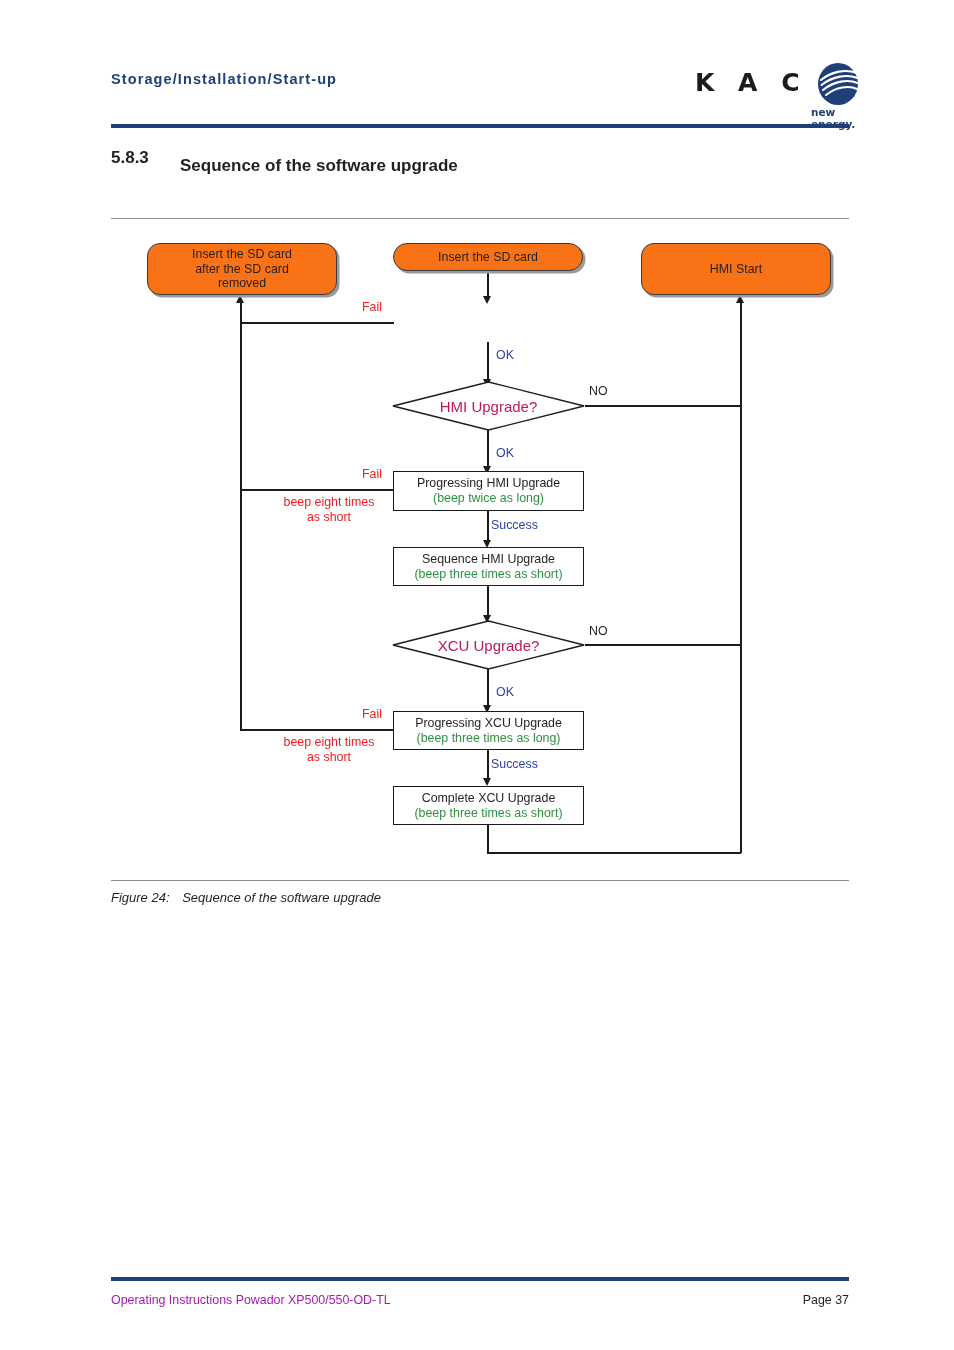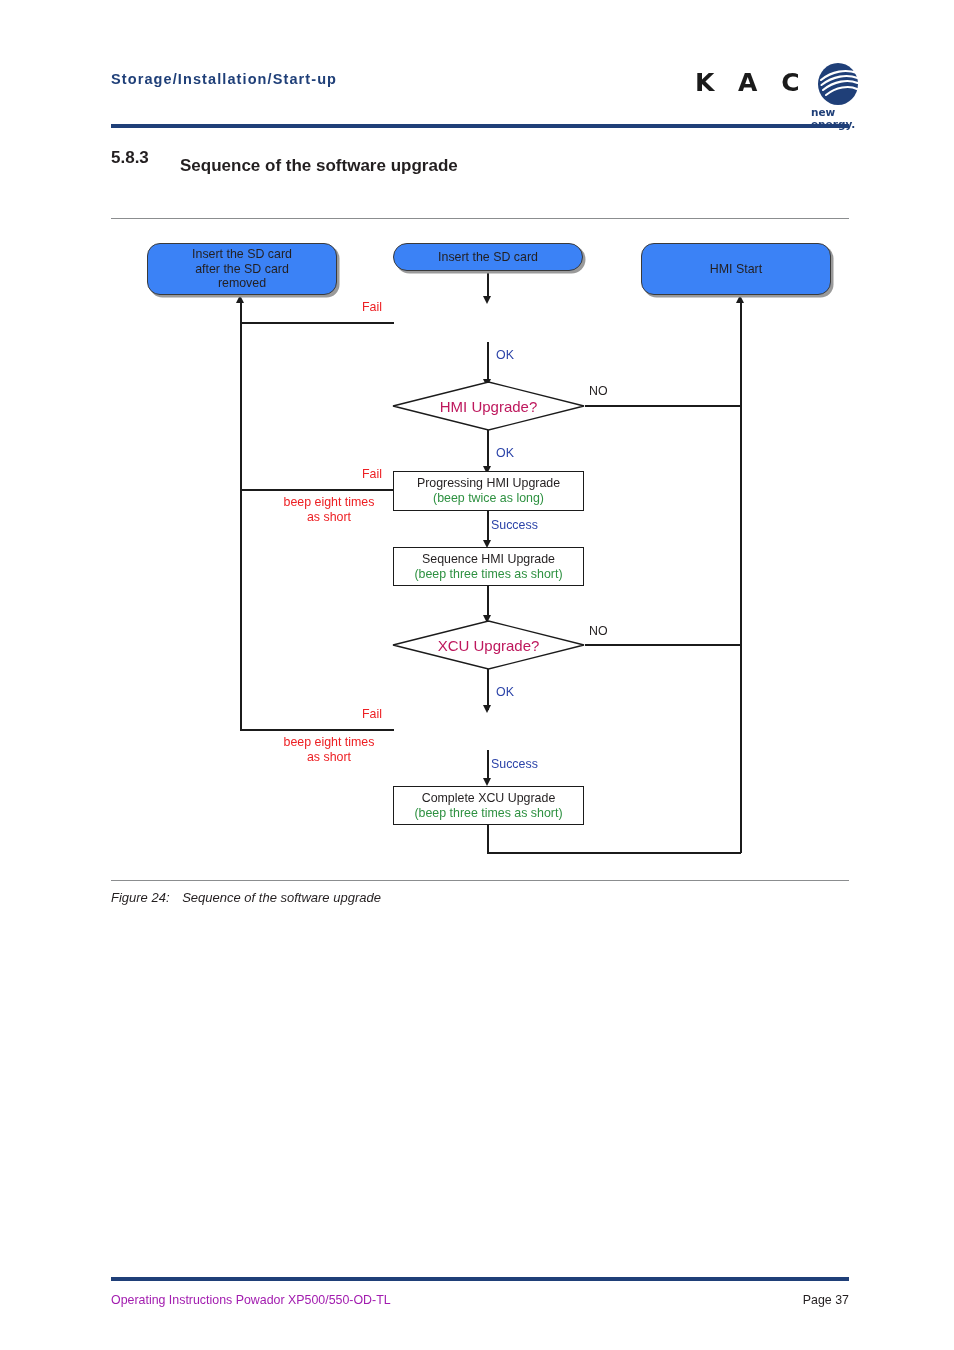--- a/index.html
+++ b/index.html
@@ -127,21 +127,21 @@
     width: 954px;
     height: 1350px;
   }
 
   
   .term {
     position: absolute;
     box-sizing: border-box;
     border: 1.6px solid #3a3a3a;
     border-radius: 13px;
-    background: #3b82f6;
+    background: #f97316;
     box-shadow: 2.5px 2.5px 0 0 #9a9a9a;
     display: flex;
     align-items: center;
     justify-content: center;
     text-align: center;
     font-size: 12.4px;
     line-height: 1.18;
     color: #231f20;
   }
   .term.pill { border-radius: 15px; }
@@ -345,20 +345,24 @@
       <span class="l2">(beep three times as short)</span>
     </div>
 
     <div class="dec" style="left:392px; top:620px; width:193px; height:50px;">
       <svg viewBox="0 0 193 50" width="193" height="50">
         <polygon points="96.5,1 192,25 96.5,49 1,25" fill="#ffffff" stroke="#1b1b1b" stroke-width="1.4"></polygon>
       </svg>
       <div class="dtext">XCU Upgrade?</div>
     </div>
 
+    <div class="proc" style="left:393px; top:711px; width:191px; height:39px;">
+      <span class="l1">Progressing XCU Upgrade</span>
+      <span class="l2">(beep three times as long)</span>
+    </div>
 
     <div class="proc" style="left:393px; top:786px; width:191px; height:39px;">
       <span class="l1">Complete XCU Upgrade</span>
       <span class="l2">(beep three times as short)</span>
     </div>
 
     <div class="lbl fail" style="left:362px; top:300px;">Fail</div>
 
     <div class="lbl ok" style="left:496px; top:348px;">OK</div>
 

